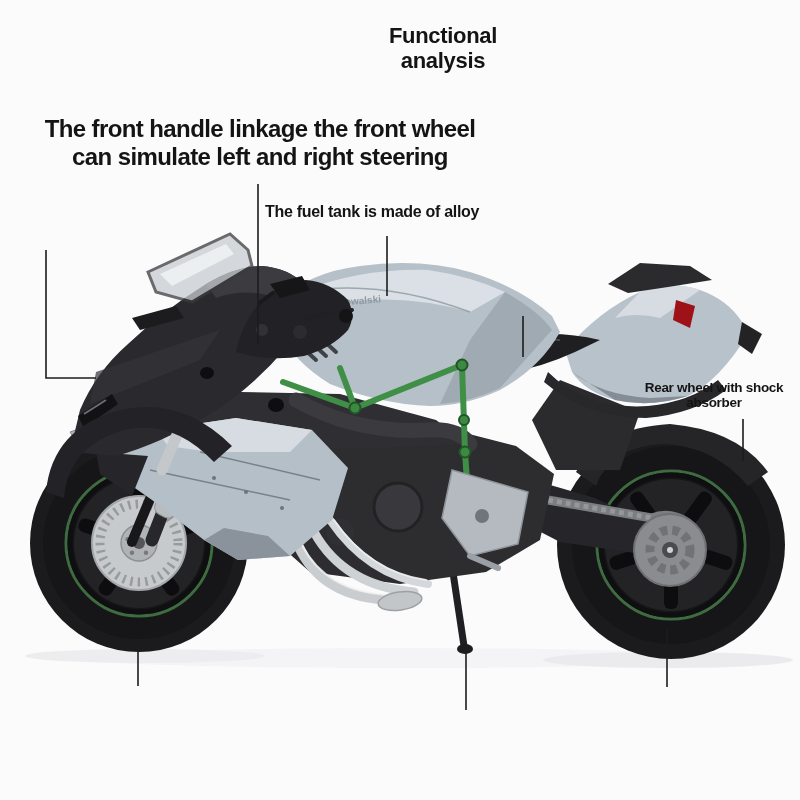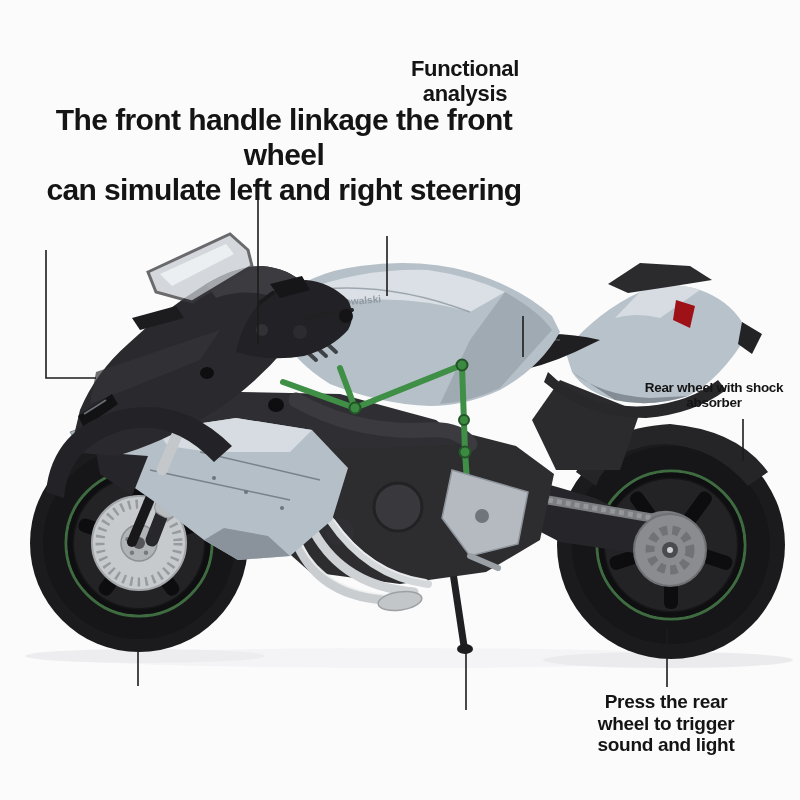--- a/index.html
+++ b/index.html
@@ -7,22 +7,22 @@
     position:relative;width:800px;height:800px;overflow:hidden;
     background:#fbfbfc;
     font-family:"Liberation Sans","DejaVu Sans",sans-serif;
     color:#121212;
   }
   .stage{position:absolute;left:0;top:0;}
   .lbl{
     position:absolute;font-weight:700;color:#141414;
     white-space:pre-line;text-align:center;letter-spacing:-0.3px;
   }
-  .lbl-title{left:400px;top:24px;width:130px;font-size:22px;line-height:1.12;margin-top:33px;}
-  .lbl-headline{left:0px;top:103px;width:520px;font-size:30px;line-height:1.16;letter-spacing:-0.6px;margin-left:24px;}
+  .lbl-title{left:378px;top:24px;width:130px;font-size:22px;line-height:1.12;}
+  .lbl-headline{left:0px;top:115px;width:520px;font-size:24px;line-height:1.16;letter-spacing:-0.6px;}
   .lbl-carlights{left:6px;top:205px;width:124px;font-size:15px;line-height:1.12;}
   .lbl-fueltank{left:265px;top:203px;font-size:16px;white-space:nowrap;}
   .lbl-seat{left:455px;top:282px;font-size:19px;white-space:nowrap;}
   .lbl-rearshock{left:633px;top:380px;width:162px;font-size:13.5px;line-height:1.14;}
   .lbl-rubber{left:18px;top:687px;width:240px;font-size:22px;line-height:1.07;}
   .lbl-stand{left:372px;top:700px;font-size:14px;white-space:nowrap;}
   .lbl-press{left:576px;top:691px;width:180px;font-size:19px;line-height:1.14;}
 </style>
 </head>
 <body>
@@ -228,19 +228,17 @@
       <line x1="138" y1="643" x2="138" y2="686"></line>
       <line x1="466" y1="653" x2="466" y2="710"></line>
       <line x1="667" y1="629" x2="667" y2="687"></line>
     </g>
   </svg>
 
   <div class="lbl lbl-title">Functional
 analysis</div>
   <div class="lbl lbl-headline">The front handle linkage the front wheel
 can simulate left and right steering</div>
+  <div class="lbl lbl-fueltank">The fuel tank is made of alloy</div>
   <div class="lbl lbl-rearshock">Rear wheel with shock
 absorber</div>
-  <div class="lbl lbl-press">Press the rear
-wheel to trigger
-sound and light</div>
 
 </div>
 
 </body></html>

